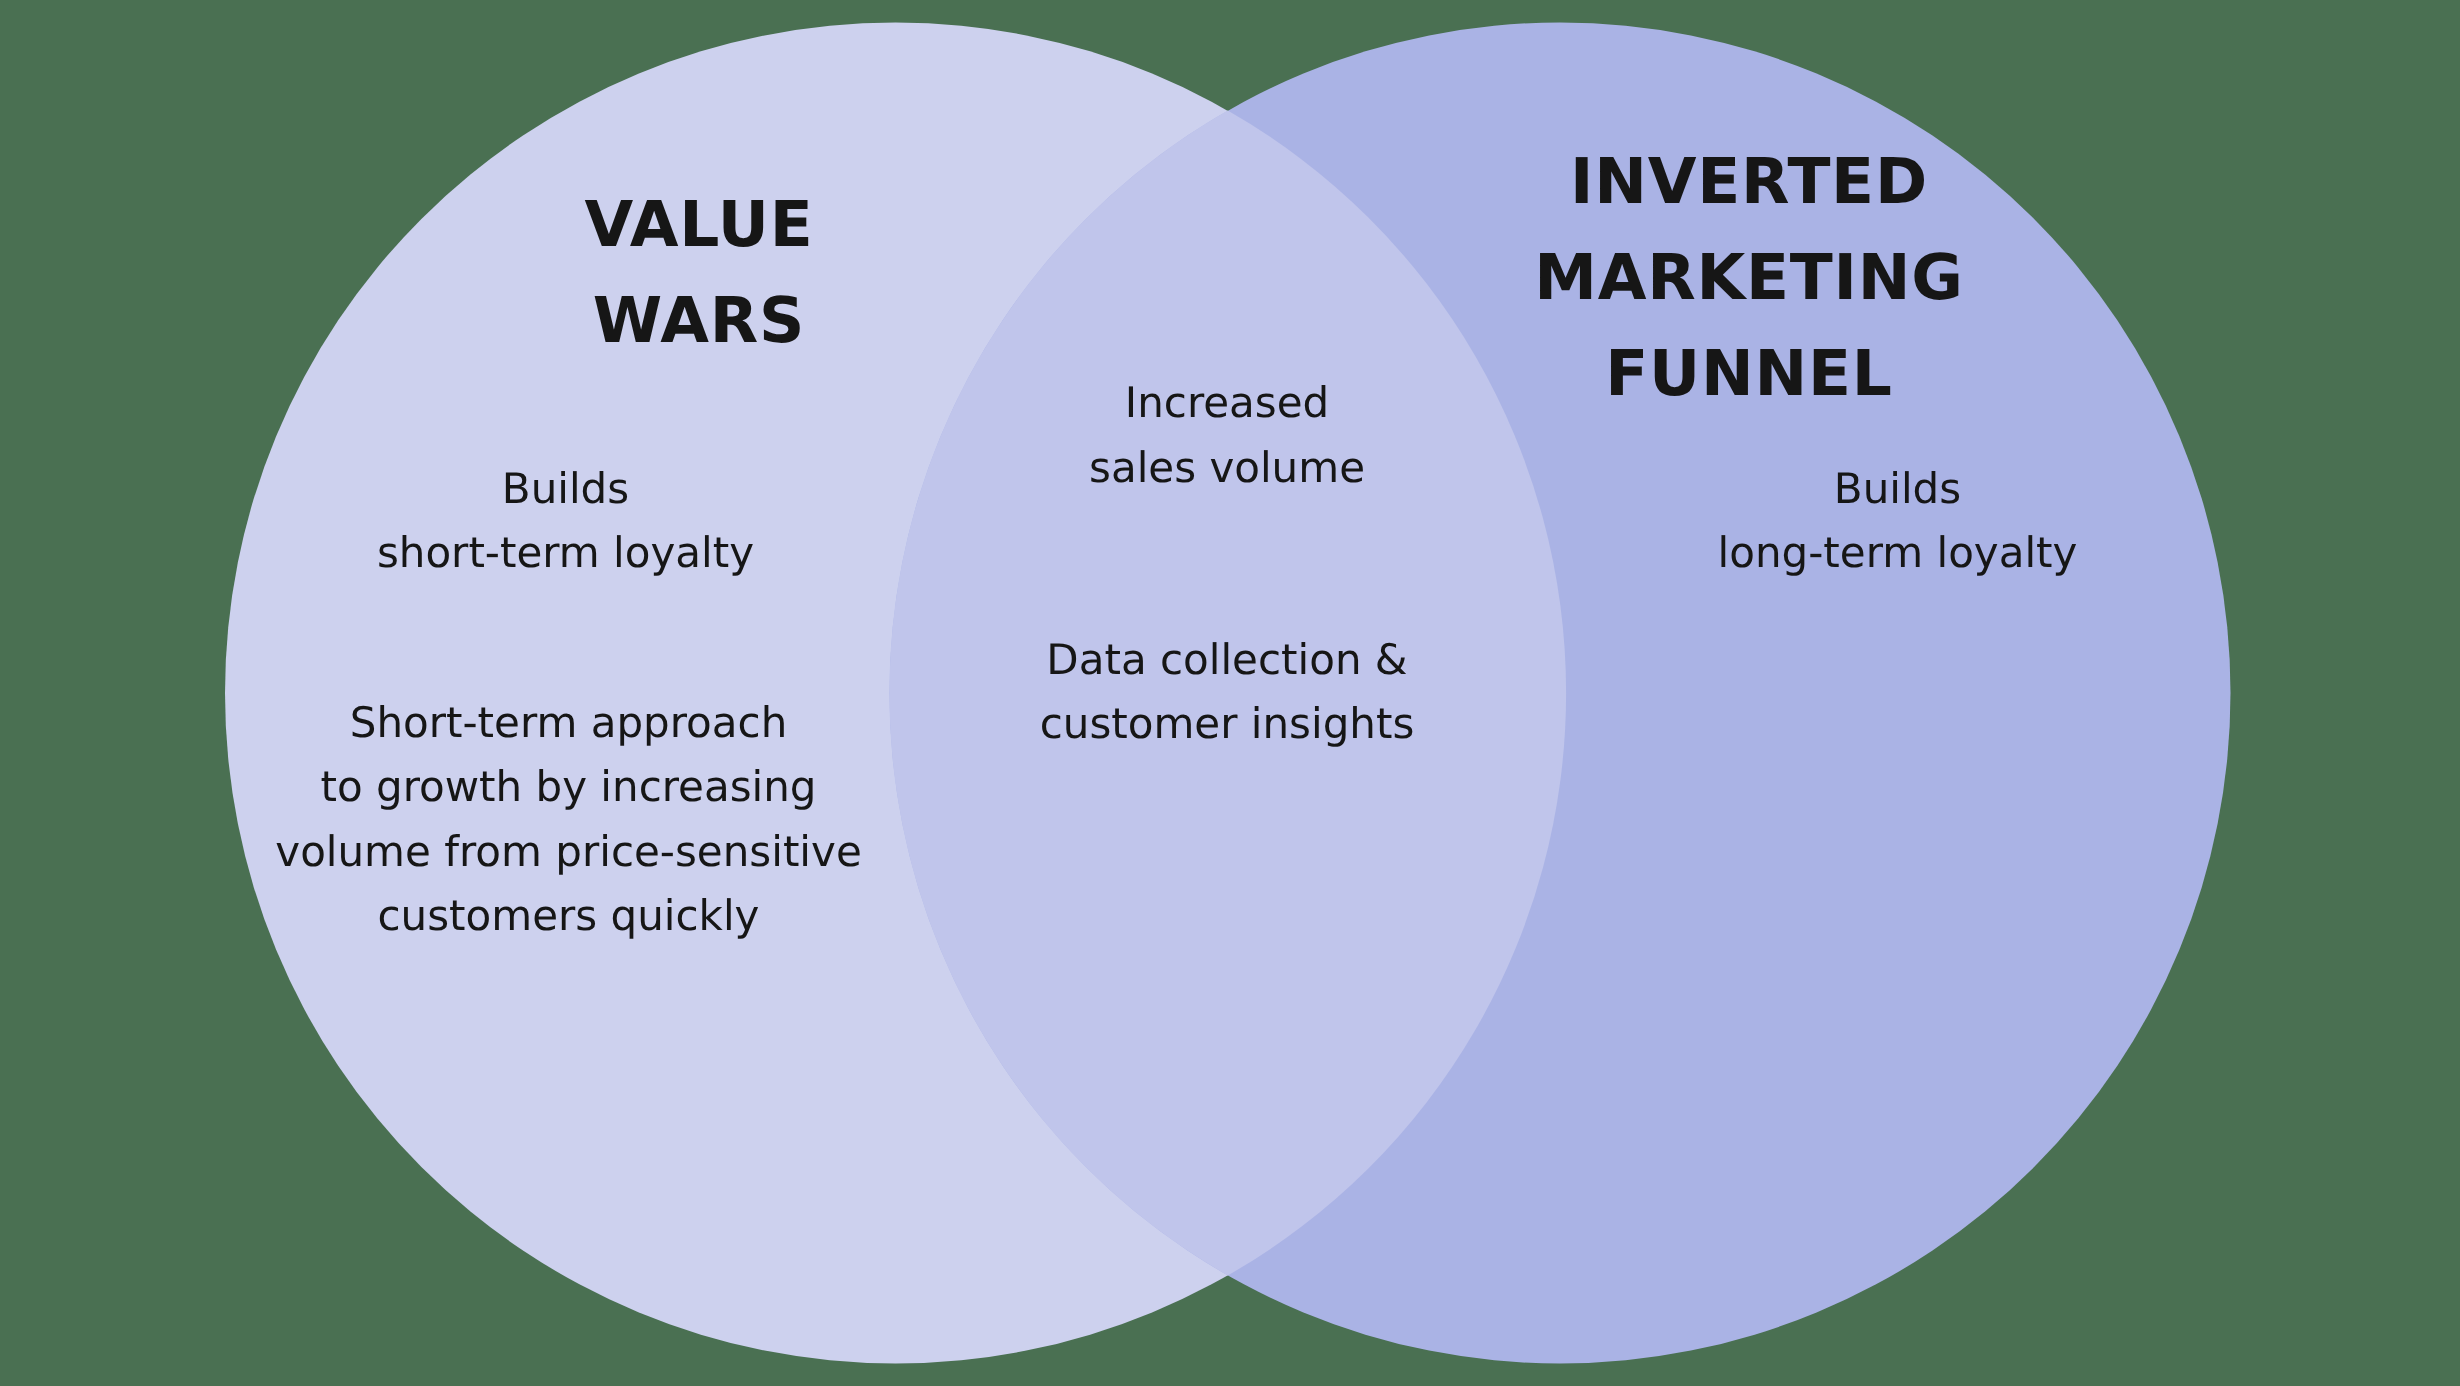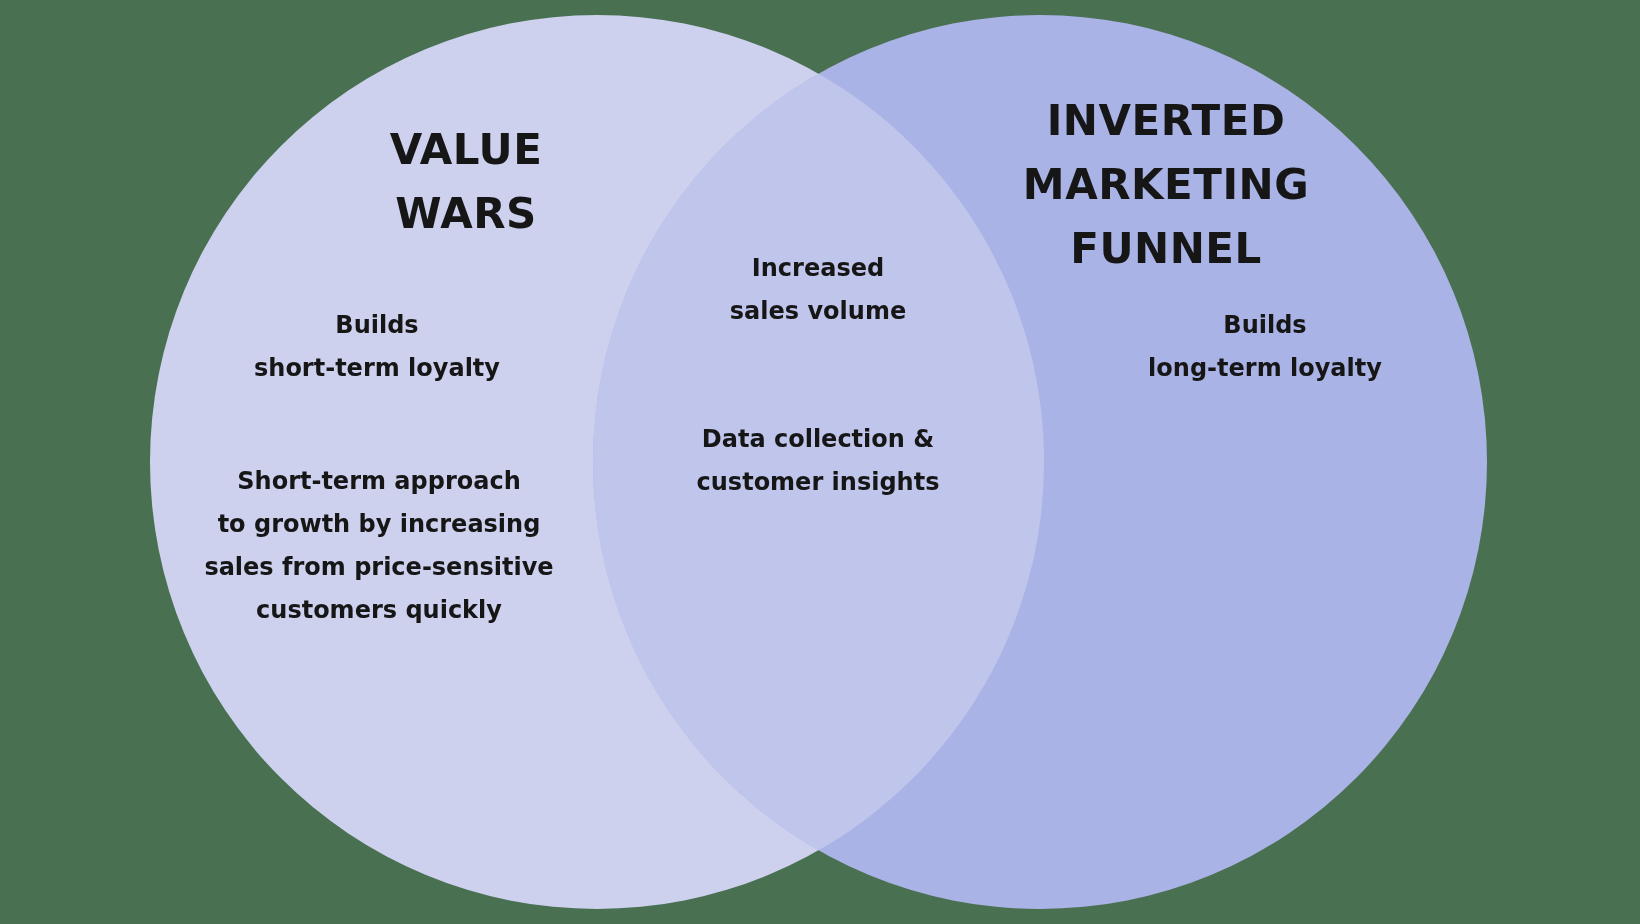--- a/index.html
+++ b/index.html
@@ -28,22 +28,22 @@
     text-align: center;
     color: #161616;
   }
   .circle-title {
     font-size: 42px;
     font-weight: 800;
     line-height: 64px;
     letter-spacing: 0.5px;
   }
   .circle-item {
-    font-size: 24px;
-    font-weight: 700;
+    font-size: 28px;
+    font-weight: 400;
     line-height: 43px;
   }
 </style>
 </head>
 <body>
 
 <div id="canvas">
 
   <svg id="venn-svg" width="1640" height="924" viewBox="0 0 1640 924">
     <rect x="0" y="0" width="1640" height="924" fill="#4a7052"></rect>
@@ -53,21 +53,21 @@
   </svg>
 
   <div class="tb circle-title" style="left:466px; top:182px;">VALUE
 WARS</div>
 
   <div class="tb circle-item" style="left:377px; top:347px;">Builds
 short-term loyalty</div>
 
   <div class="tb circle-item" style="left:379px; top:546px;">Short-term approach
 to growth by increasing
-sales from price-sensitive
+volume from price-sensitive
 customers quickly</div>
 
 
   <div class="tb circle-item" style="left:818px; top:290px;">Increased
 sales volume</div>
 
   <div class="tb circle-item" style="left:818px; top:461px;">Data collection &amp;
 customer insights</div>
 
 

